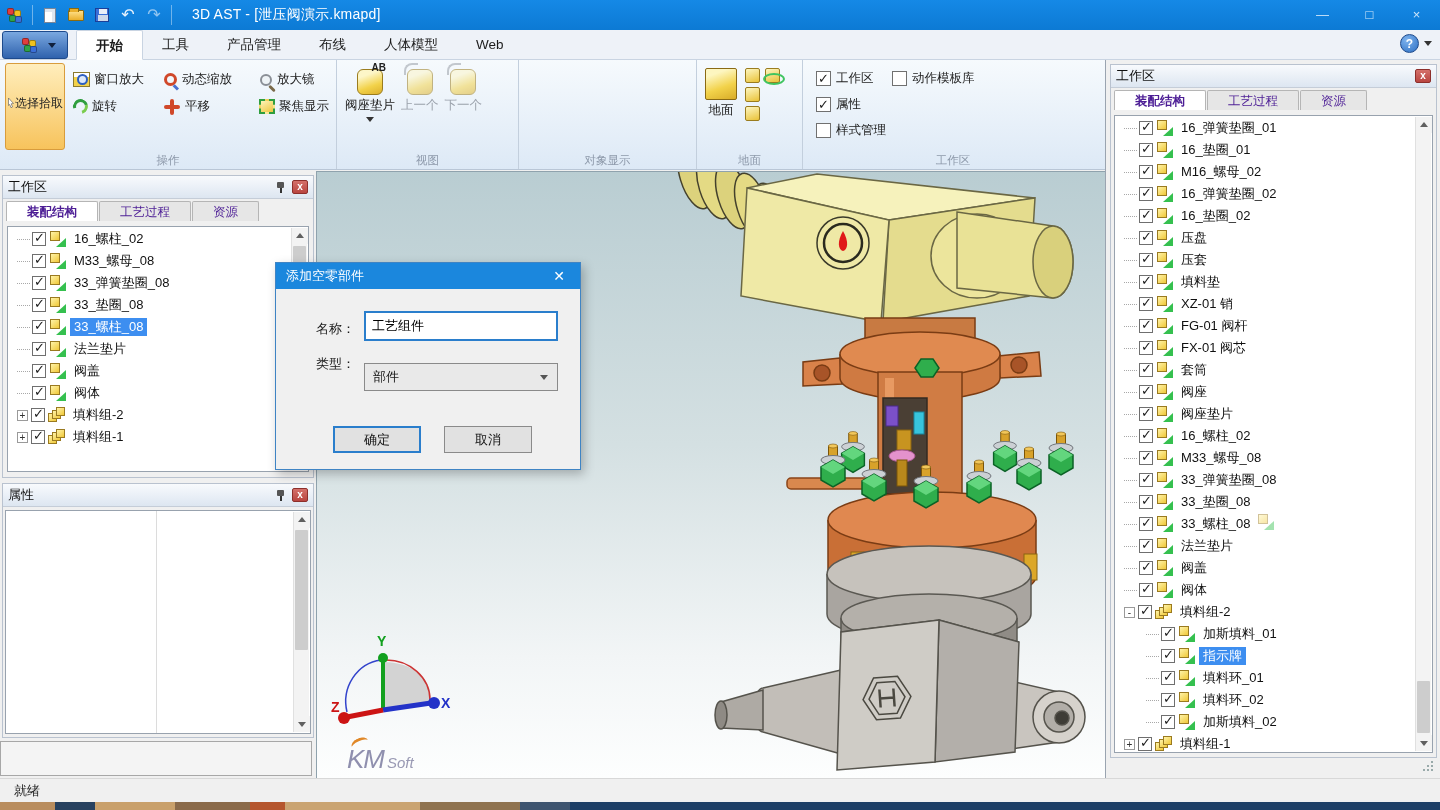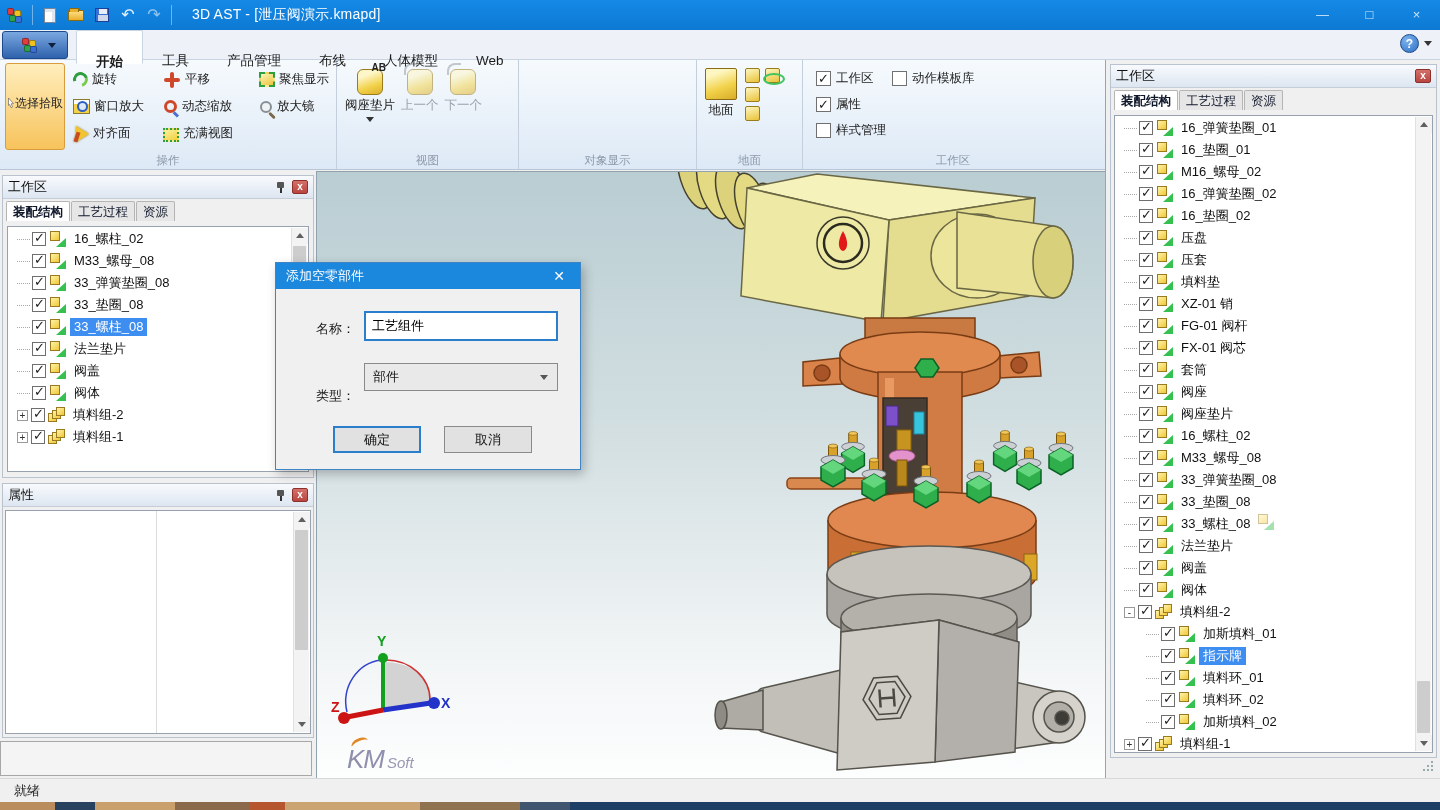--- a/index.html
+++ b/index.html
@@ -21,21 +21,21 @@
   .ic-save::after{content:"";position:absolute;left:2px;bottom:0;width:10px;height:6px;background:#cdd8ea}
   .uglyph{font-size:16px;color:#eaf3fd;line-height:1}
   .wtitle{margin-left:16px;font-size:14px;color:#fff;letter-spacing:.2px}
   .winbtns{margin-left:auto;display:flex;height:30px}
   .winbtn{width:47px;height:30px;line-height:30px;text-align:center;font-size:13px;color:#cfe6fa}
   
   .tabrow{position:absolute;left:0;top:30px;width:1440px;height:30px;background:#eef2f8;border-bottom:1px solid #c9d4e2;z-index:9}
   .appbtn{position:absolute;left:2px;top:1px;width:66px;height:28px;background:linear-gradient(#7aa8e0,#2f62ad);border:1px solid #1d4a8c;border-radius:3px;display:flex;align-items:center;justify-content:center;gap:5px}
   .dnarrow{width:0;height:0;border-left:4px solid transparent;border-right:4px solid transparent;border-top:5px solid #10203c}
   .tabs{position:absolute;left:76px;top:0;height:30px;display:flex}
-  .rtab{padding:16px 19px;height:30px;line-height:29px;font-size:13.5px;color:#1c1c1c}
+  .rtab{padding:0 19px;height:30px;line-height:29px;font-size:13.5px;color:#1c1c1c}
   .rtab.act{background:#fff;border:1px solid #c9d4e2;border-bottom:1px solid #fff;border-radius:2px 2px 0 0;font-weight:bold}
   .helpbox{position:absolute;right:8px;top:4px;display:flex;align-items:center;gap:5px}
   .helpic{width:19px;height:19px;border-radius:50%;background:radial-gradient(circle at 35% 30%,#7fb4ee,#2c6fc4);color:#fff;font-size:12px;font-weight:bold;text-align:center;line-height:19px;border:1px solid #1d4a8c}
   .dnarrow.dark{border-top-color:#333}
   
   .ribbon{position:absolute;left:0;top:60px;width:1105px;height:110px;background:linear-gradient(#f6fafd,#dde9f6);border-bottom:1px solid #b9c6d6;display:flex;z-index:5}
   .rgroup{position:relative;height:100%;border-right:1px solid #c3cfdd;padding:3px 3px 16px 5px}
   .glabel{position:absolute;bottom:1px;left:0;right:0;text-align:center;font-size:11.5px;color:#8d99aa}
   .opwrap{display:flex;gap:7px}
   .selpick{width:60px;height:87px;background:linear-gradient(#ffeebc,#f7c35c);border:1px solid #d89c3c;border-radius:3px;display:flex;flex-direction:row;align-items:center;justify-content:space-between;padding:6px 1px 13px}
@@ -92,21 +92,21 @@
   .cklbl{font-size:12.5px;color:#222}
   
   .panel{position:absolute;background:#f0f0f0;border:1px solid #b9c2cf}
   .phead{height:23px;background:linear-gradient(#f8fafd,#dde6f1);border-bottom:1px solid #c5cdd8;display:flex;align-items:center;padding:0 5px;font-size:13px;color:#101010}
   .phspace{flex:1}
   .pinic{position:relative;width:11px;height:13px;margin-right:6px}
   .pinic::before{content:"";position:absolute;left:2px;top:1px;width:7px;height:6px;background:#555;border-radius:1px}
   .pinic::after{content:"";position:absolute;left:5px;top:7px;width:2px;height:5px;background:#333}
   .pclose{width:16px;height:14px;background:linear-gradient(#d4706a,#b94540);border:1px solid #8d2f2b;color:#fff;font-size:10px;font-weight:bold;line-height:12px;text-align:center;border-radius:2px}
   .ptabs{display:flex;height:22px;padding:2px 0 0 3px;gap:1px}
-  .ptab{padding:0 6px;font-size:12.5px;line-height:20px;background:#e6e6e6;border:1px solid #b5b5b5;border-bottom:none;color:#0f172a;border-radius:2px 2px 0 0}
+  .ptab{padding:0 20px;font-size:12.5px;line-height:20px;background:#e6e6e6;border:1px solid #b5b5b5;border-bottom:none;color:#4c1d95;border-radius:2px 2px 0 0}
   .ptab.act{background:#fff;font-weight:bold}
   .tbody{position:absolute;background:#fff;border:1px solid #98a2ae;overflow:hidden}
   .treebox{position:absolute;left:1px;top:1px;right:17px;bottom:1px;overflow:hidden}
   .trow{display:flex;align-items:center;height:22px;font-size:13px;white-space:nowrap}
   .tind{flex:none}
   .tguide{flex:none;width:13px;height:1px;border-bottom:1px dotted #a8a8a8;margin-right:2px}
   .texp{flex:none;width:11px;height:11px;border:1px solid #9a9a9a;background:#fff;font-size:10px;line-height:9px;text-align:center;margin-right:3px;color:#333}
   .tcb{flex:none;width:14px;height:14px;border:1px solid #6f6f6f;background:#fff;margin-right:3px;position:relative}
   .tck{position:absolute;left:1px;top:-3px;font-size:13px;color:#1a1a1a}
   .ticon{flex:none;position:relative;width:18px;height:16px;margin-right:3px}
@@ -215,54 +215,44 @@
     <div class="opwrap">
       <div class="selpick">
         <svg width="24" height="32" viewBox="0 0 16 22">
             <path d="M3,1 L13,12 L8.5,12.5 L11,19 L8,20.5 L5.5,13.8 L3,16 Z" fill="#fff" stroke="#555" stroke-width="1.2"></path>
           </svg>
         <span class="biglbl">选择拾取</span>
       </div>
       <div id="oprows" class="oprows">
           <div class="oprow">
             <div class="sbtn">
-              <span class="ic ic-rotate"></span>
-              <span class="slbl">旋转</span>
-            </div>
-            <div class="sbtn">
-              <span class="ic ic-pan"></span>
-              <span class="slbl">平移</span>
-            </div>
-            <div class="sbtn">
-              <span class="ic ic-focus"></span>
-              <span class="slbl">聚焦显示</span>
-            </div>
-          </div>
-          <div class="oprow">
-            <div class="sbtn">
               <span class="ic ic-window-zoom"></span>
               <span class="slbl">窗口放大</span>
             </div>
             <div class="sbtn">
               <span class="ic ic-dynamic-zoom"></span>
               <span class="slbl">动态缩放</span>
             </div>
             <div class="sbtn">
               <span class="ic ic-magnifier"></span>
               <span class="slbl">放大镜</span>
             </div>
           </div>
           <div class="oprow">
             <div class="sbtn">
-              <span class="ic ic-align-face"></span>
-              <span class="slbl">对齐面</span>
+              <span class="ic ic-rotate"></span>
+              <span class="slbl">旋转</span>
             </div>
             <div class="sbtn">
-              <span class="ic ic-fit-view"></span>
-              <span class="slbl">充满视图</span>
+              <span class="ic ic-pan"></span>
+              <span class="slbl">平移</span>
+            </div>
+            <div class="sbtn">
+              <span class="ic ic-focus"></span>
+              <span class="slbl">聚焦显示</span>
             </div>
           </div>
         </div>
     </div>
     <span class="glabel">操作</span>
   </div>
 
   <div class="rgroup" style="width:182px">
     <div class="vrow">
       <div class="vbtn">
@@ -1010,21 +1000,21 @@
   <span class="grip"></span>
 </div>
 
 <div class="dialog">
   <div class="dtitle">
     <span>添加空零部件</span>
     <span class="dclose">✕</span>
   </div>
   <span class="dlabel" style="left:40px;top:57px">名称：</span>
   <input class="dinput" value="工艺组件" style="">
-  <span class="dlabel" style="left:40px;top:124px">类型：</span>
+  <span class="dlabel" style="left:40px;top:92px">类型：</span>
   <div class="dsel"><span>部件</span></div>
   <div class="dbtn primary" style="left:57px">确定</div>
   <div class="dbtn" style="left:168px">取消</div>
 </div>
 
 <div class="statusbar">
   <span>就绪</span>
 </div>
 <div class="deskstrip"></div>
 

